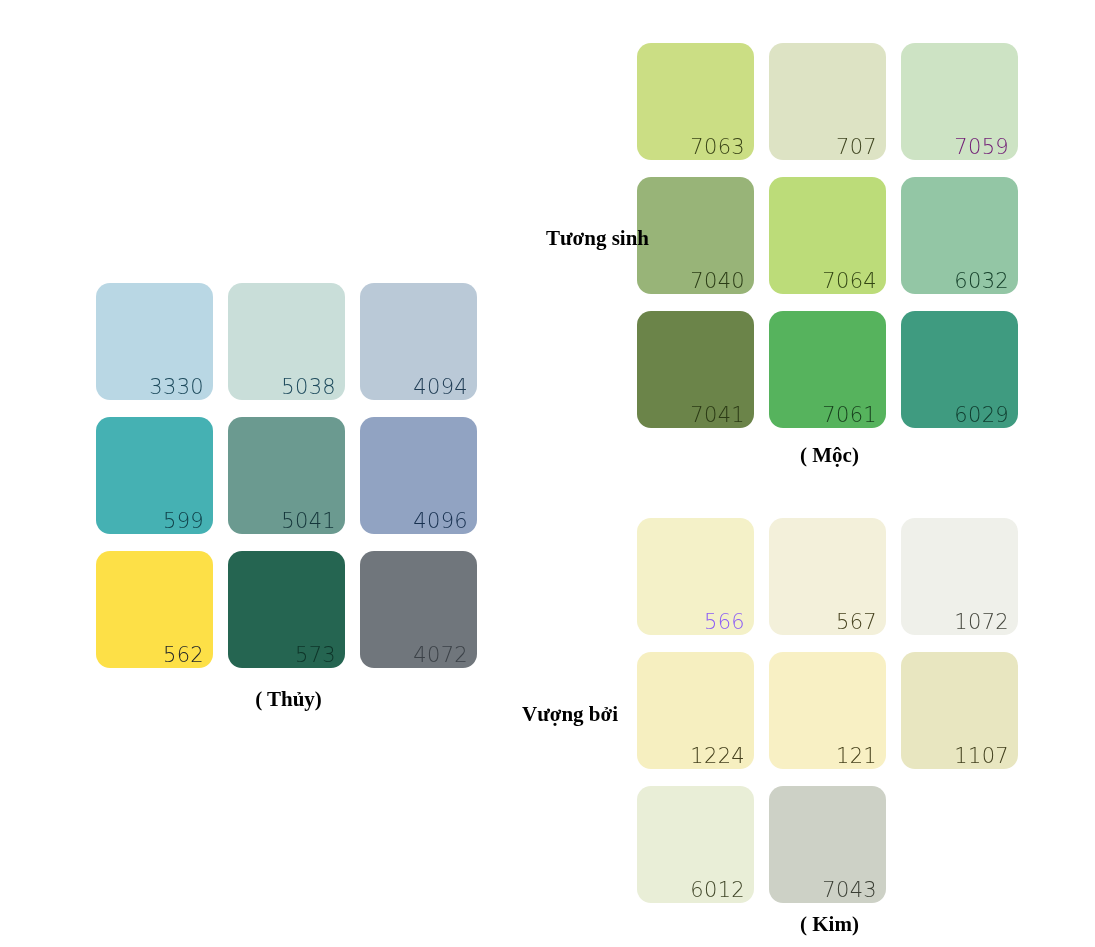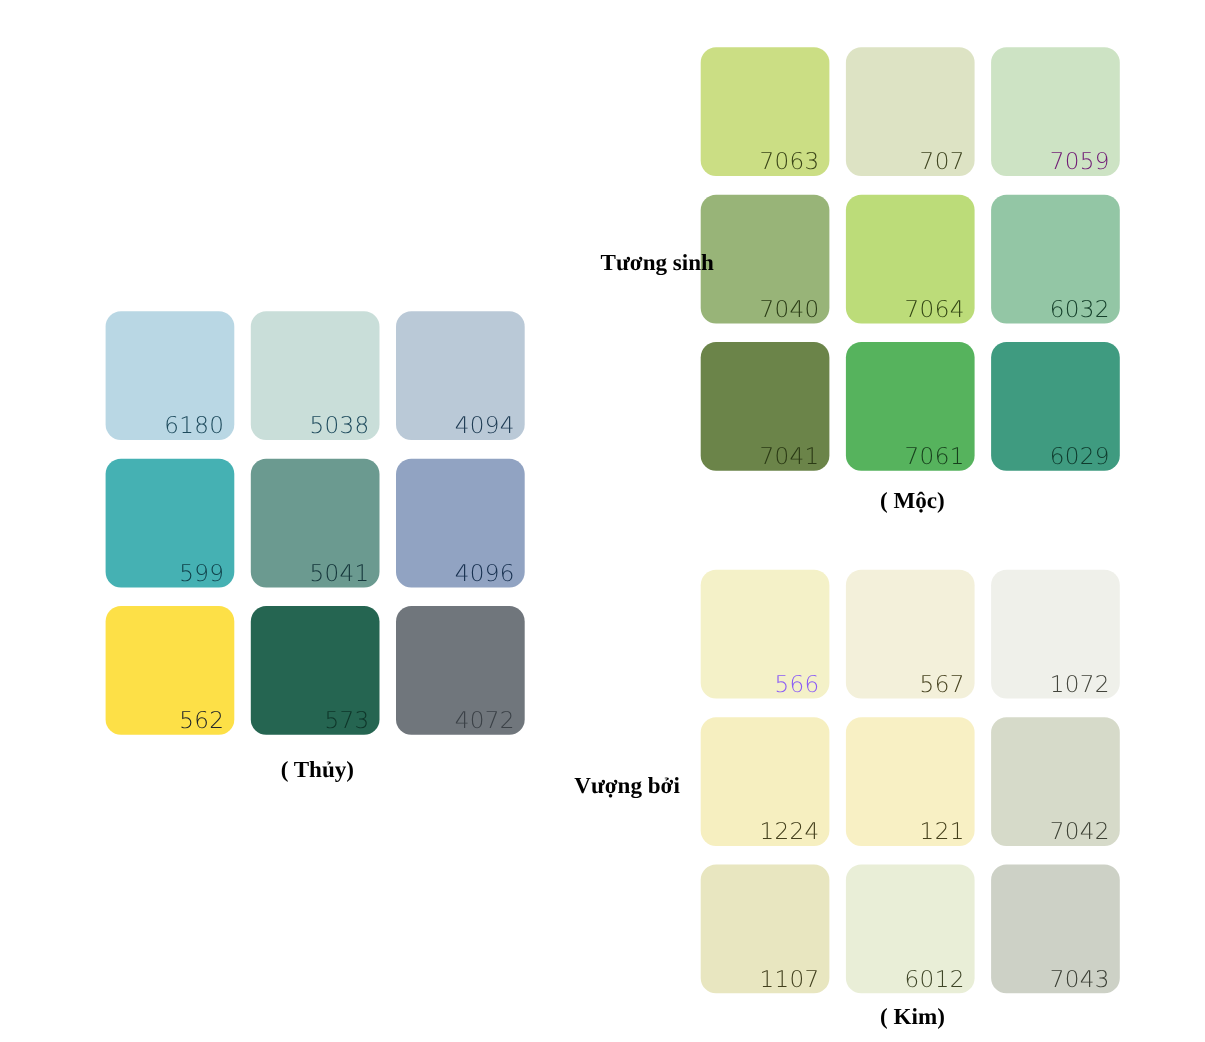--- a/index.html
+++ b/index.html
@@ -78,21 +78,21 @@
   #group-kim       { left: 637px; top: 518px; }
   #caption-kim     { left: 637px; top: 912px; width: 385px; }
   #label-vuong-boi { left: 360px; top: 702px; width: 258px; }
 </style>
 </head>
 <body style="background-color: rgb(255, 255, 255);">
 
 <div class="palette-group" id="group-thuy">
   <div class="swatch-grid">
     <div class="swatch" style="background-color: rgb(185, 215, 228);">
-      <span class="swatch-code" style="color: rgb(29, 74, 92);">6180</span>
+      <span class="swatch-code" style="color: rgb(29, 74, 92);">3330</span>
     </div>
     <div class="swatch" style="background-color: rgb(201, 222, 217);">
       <span class="swatch-code" style="color: rgb(29, 74, 92);">5038</span>
     </div>
     <div class="swatch" style="background-color: rgb(186, 201, 215);">
       <span class="swatch-code" style="color: rgb(29, 58, 82);">4094</span>
     </div>
     <div class="swatch" style="background-color: rgb(69, 177, 179);">
       <span class="swatch-code" style="color: rgb(16, 65, 74);">599</span>
     </div>
@@ -159,23 +159,20 @@
     </div>
     <div class="swatch" style="background-color: rgb(239, 240, 234);">
       <span class="swatch-code" style="color: rgb(67, 69, 60);">1072</span>
     </div>
     <div class="swatch" style="background-color: rgb(246, 239, 192);">
       <span class="swatch-code" style="color: rgb(68, 64, 29);">1224</span>
     </div>
     <div class="swatch" style="background-color: rgb(248, 240, 196);">
       <span class="swatch-code" style="color: rgb(70, 65, 28);">121</span>
     </div>
-    <div class="swatch" style="background-color: rgb(214, 218, 201);">
-      <span class="swatch-code" style="color: rgb(60, 64, 52);">7042</span>
-    </div>
     <div class="swatch" style="background-color: rgb(232, 230, 192);">
       <span class="swatch-code" style="color: rgb(66, 64, 30);">1107</span>
     </div>
     <div class="swatch" style="background-color: rgb(233, 238, 215);">
       <span class="swatch-code" style="color: rgb(63, 69, 39);">6012</span>
     </div>
     <div class="swatch" style="background-color: rgb(205, 209, 198);">
       <span class="swatch-code" style="color: rgb(58, 62, 52);">7043</span>
     </div>
   </div>

